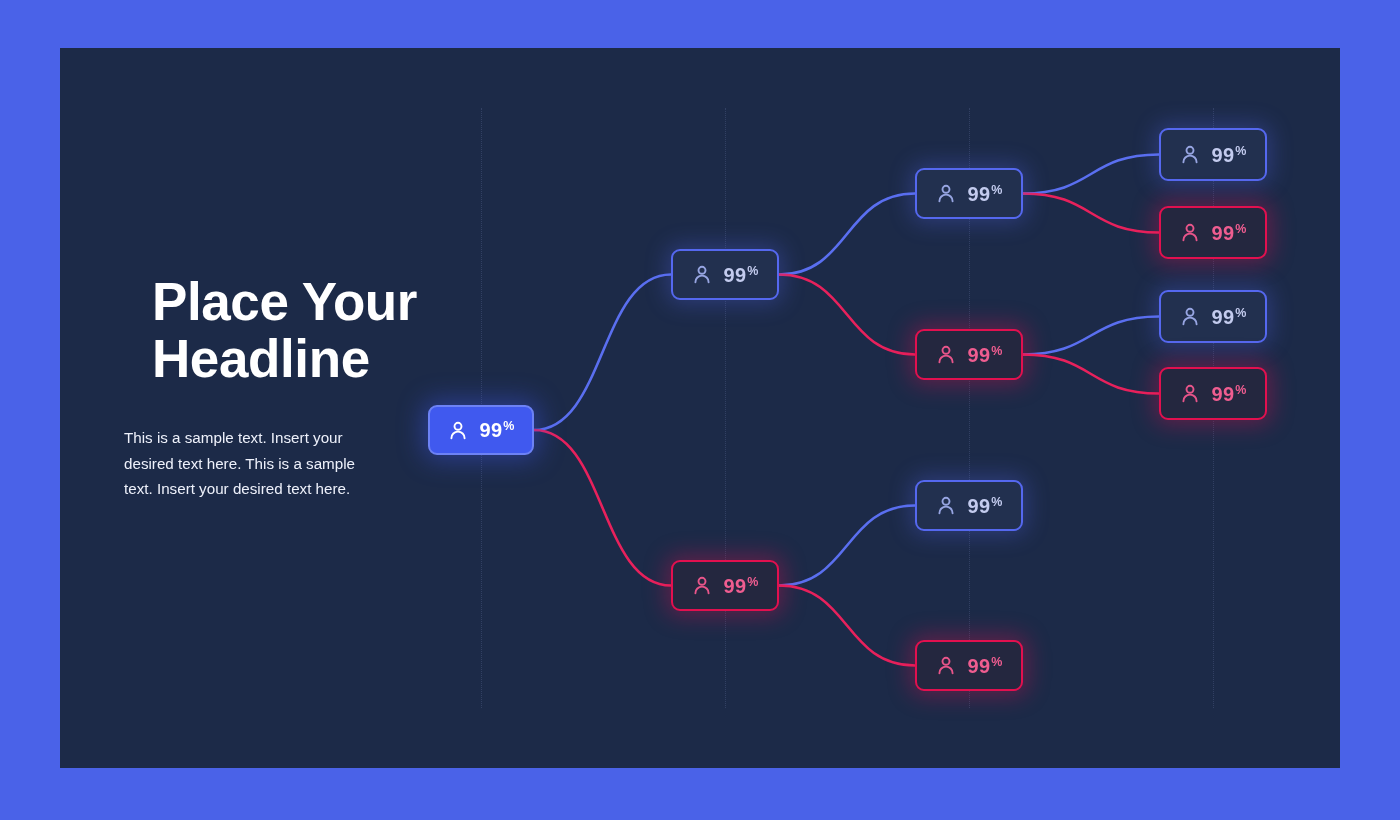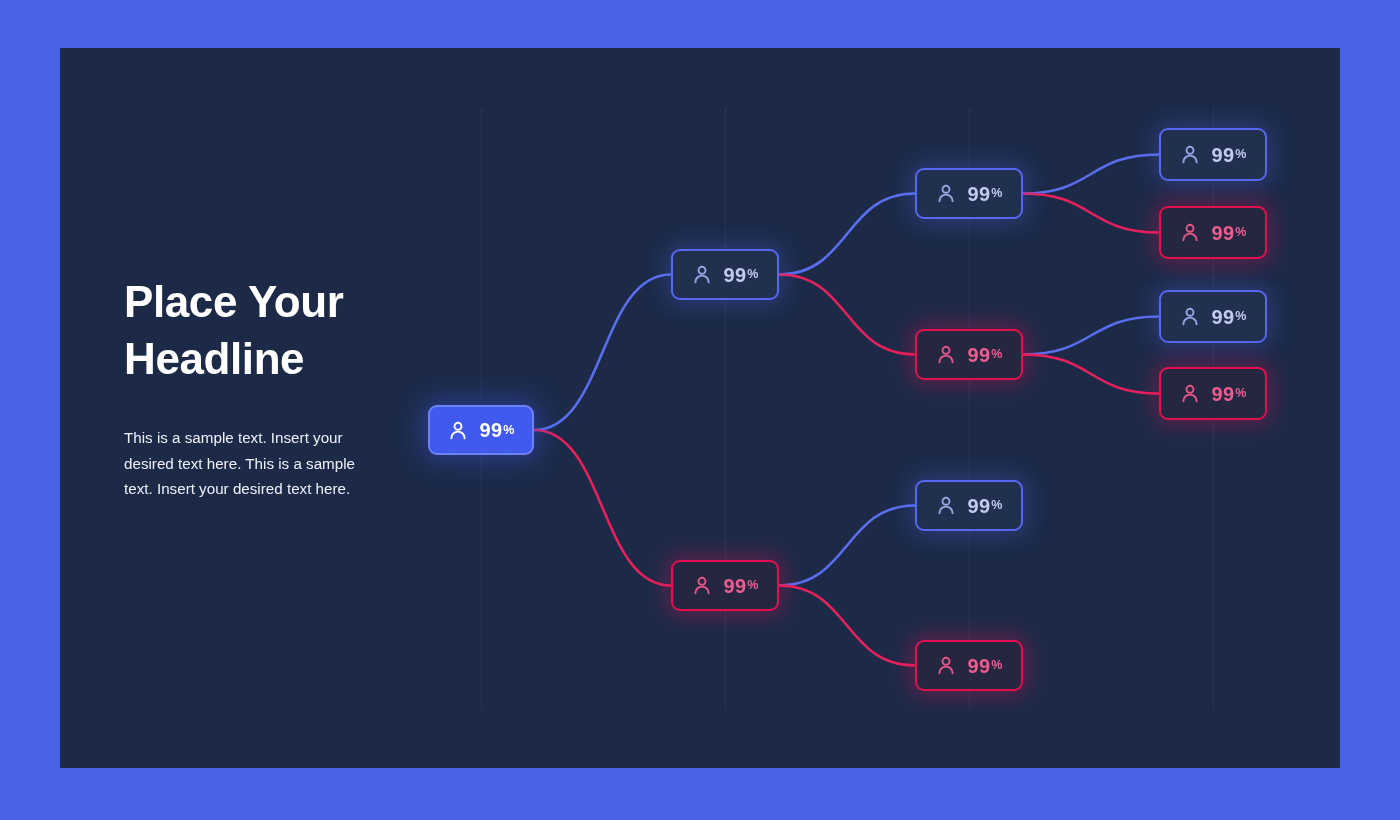--- a/index.html
+++ b/index.html
@@ -40,25 +40,26 @@
   
   #text-block {
     position: absolute;
     left: 64px;
     top: 225px;
     width: 300px;
   }
 
   #headline {
     color: #ffffff;
-    font-size: 44px;
+    font-size: 53px;
     line-height: 57px;
     font-weight: 700;
     letter-spacing: -0.4px;
     white-space: pre-line;
+    margin-left: 28px;
   }
 
   #body-copy {
     margin-top: 38px;
     color: #eef1fb;
     font-size: 15.2px;
     line-height: 25.5px;
     font-weight: 400;
     width: 258px;
   }
@@ -86,21 +87,21 @@
     display: flex;
     align-items: center;
     justify-content: center;
     gap: 12px;
     border-radius: 9px;
     cursor: pointer;
   }
 
   .node .pct {
     display: flex;
-    align-items: center;
+    align-items: flex-start;
     font-weight: 700;
     line-height: 1;
   }
   .node .pct .num { font-size: 20px; letter-spacing: 0.3px; }
   .node .pct .sym { font-size: 12.5px; margin-left: 1px; }
 
   .node svg { display: block; }
 
   
   .node.root {

